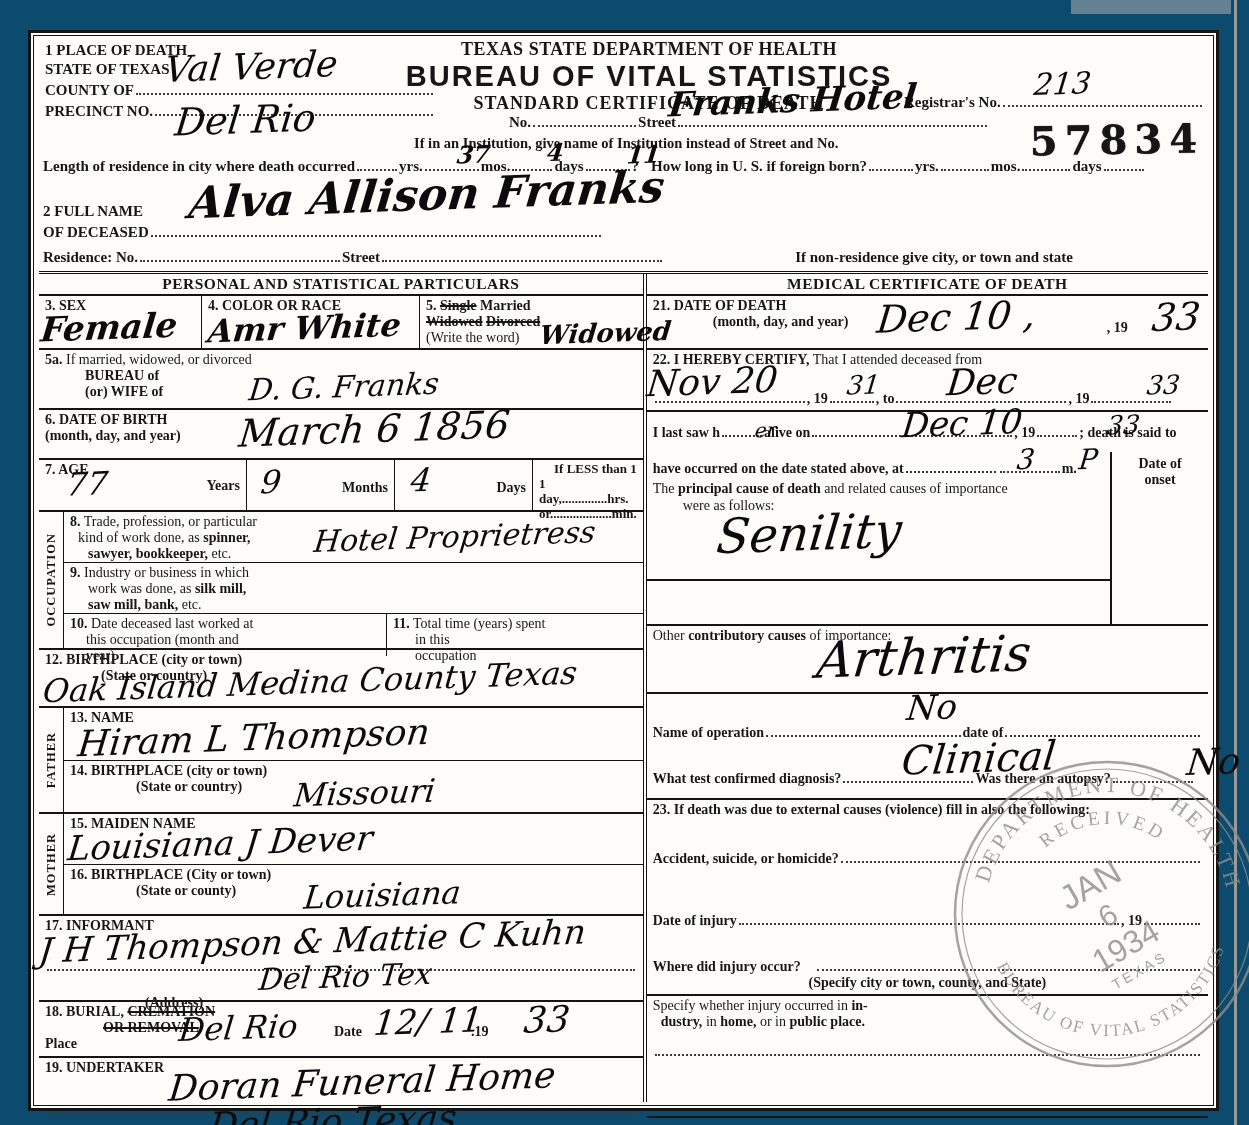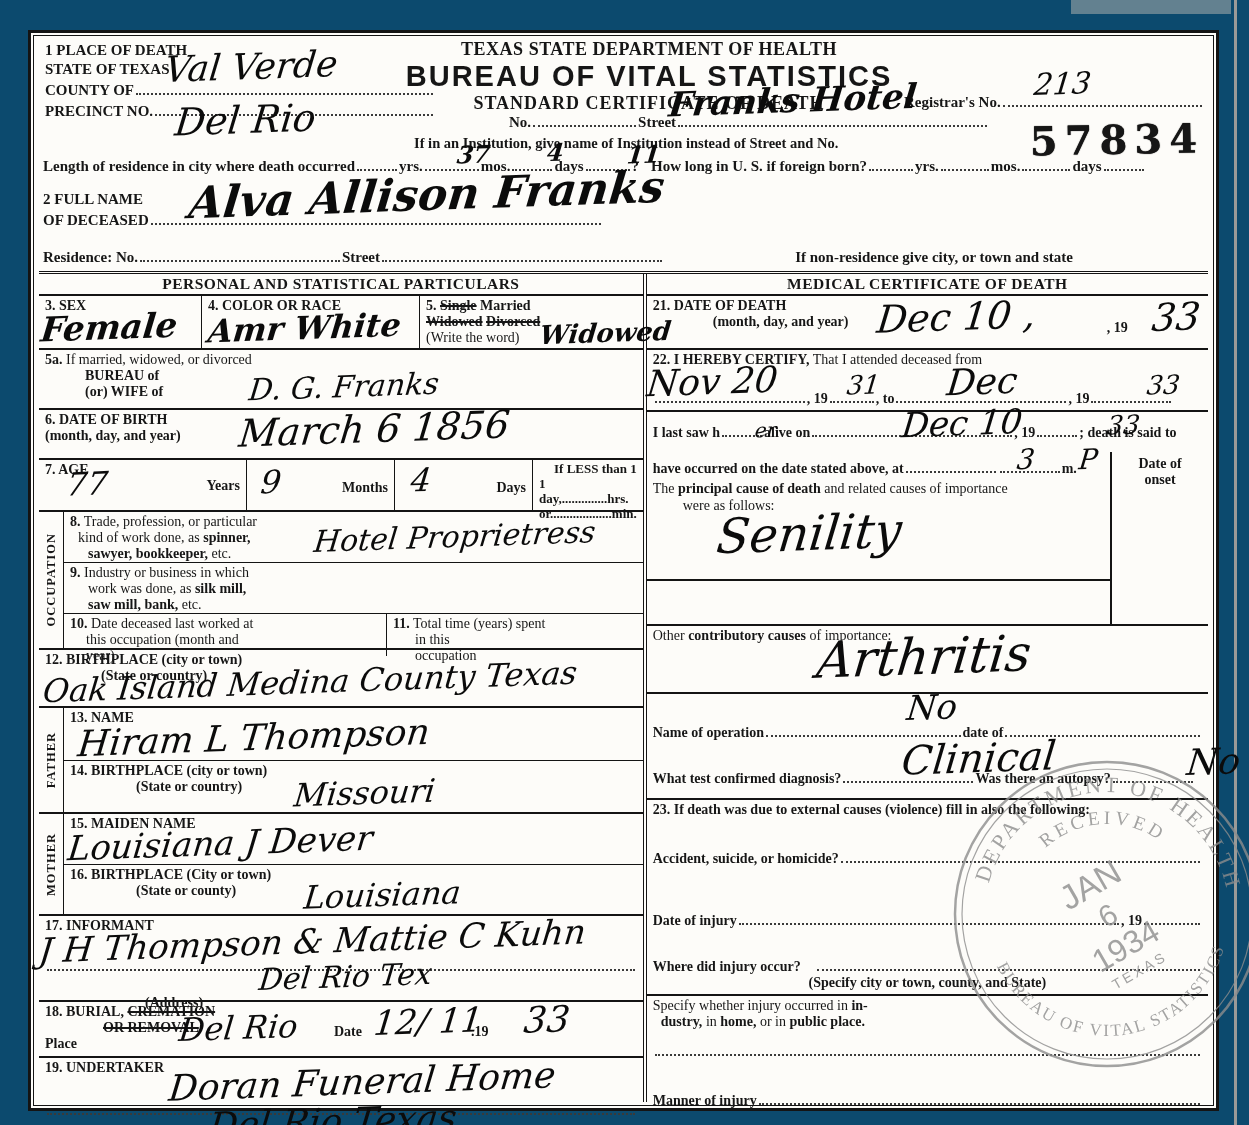--- a/index.html
+++ b/index.html
@@ -131,21 +131,21 @@
         <span>mos.</span>
         <span class="dots" style="max-width:48px;"></span>
         <span>days</span>
         <span class="dots" style="max-width:40px;"></span>
         <span class="hw abs" style="left:418px;top:-12px;font-size:24px;">37</span>
         <span class="hw abs" style="left:508px;top:-14px;font-size:24px;">4</span>
         <span class="hw abs" style="left:588px;top:-12px;font-size:24px;">11</span>
       </div>
 
       <div class="r-name">
-        <div style="position:absolute;left:4px;top:16px;">
+        <div style="position:absolute;left:4px;top:28px;">
           <div class="b">2 FULL NAME</div>
           <div class="line b" style="width:560px;">
             <span>OF DECEASED</span>
             <span class="dots"></span>
           </div>
         </div>
         <span class="hw abs" style="left:150px;top:-2px;font-size:44px;">Alva Allison Franks</span>
       </div>
 
       <div class="r-res">
@@ -478,26 +478,20 @@
             </div>
             <div class="b" style="text-align:center;">(Specify city or town, county, and State)</div>
           </div>
           <div class="row" style="height:68px;">
             <div><span class="b plain">Specify whether injury occurred in </span><span class="b">in-</span></div>
             <div style="margin-left:8px;"><span class="b">dustry,</span><span class="b plain"> in </span><span class="b">home,</span><span class="b plain"> or in </span><span class="b">public place.</span></div>
             <div class="line" style="margin-top:10px;">
                 <span class="dots"></span>
               </div>
           </div>
-          <div class="row" style="height:50px;">
-            <div class="line b" style="margin-top:20px;">
-              <span>Manner of injury</span>
-              <span class="dots"></span>
-            </div>
-          </div>
           <div class="row bb2" style="height:44px;">
             
           </div>
 
         </div>
       </div>
     </div>
   </div>
 </div>
 

